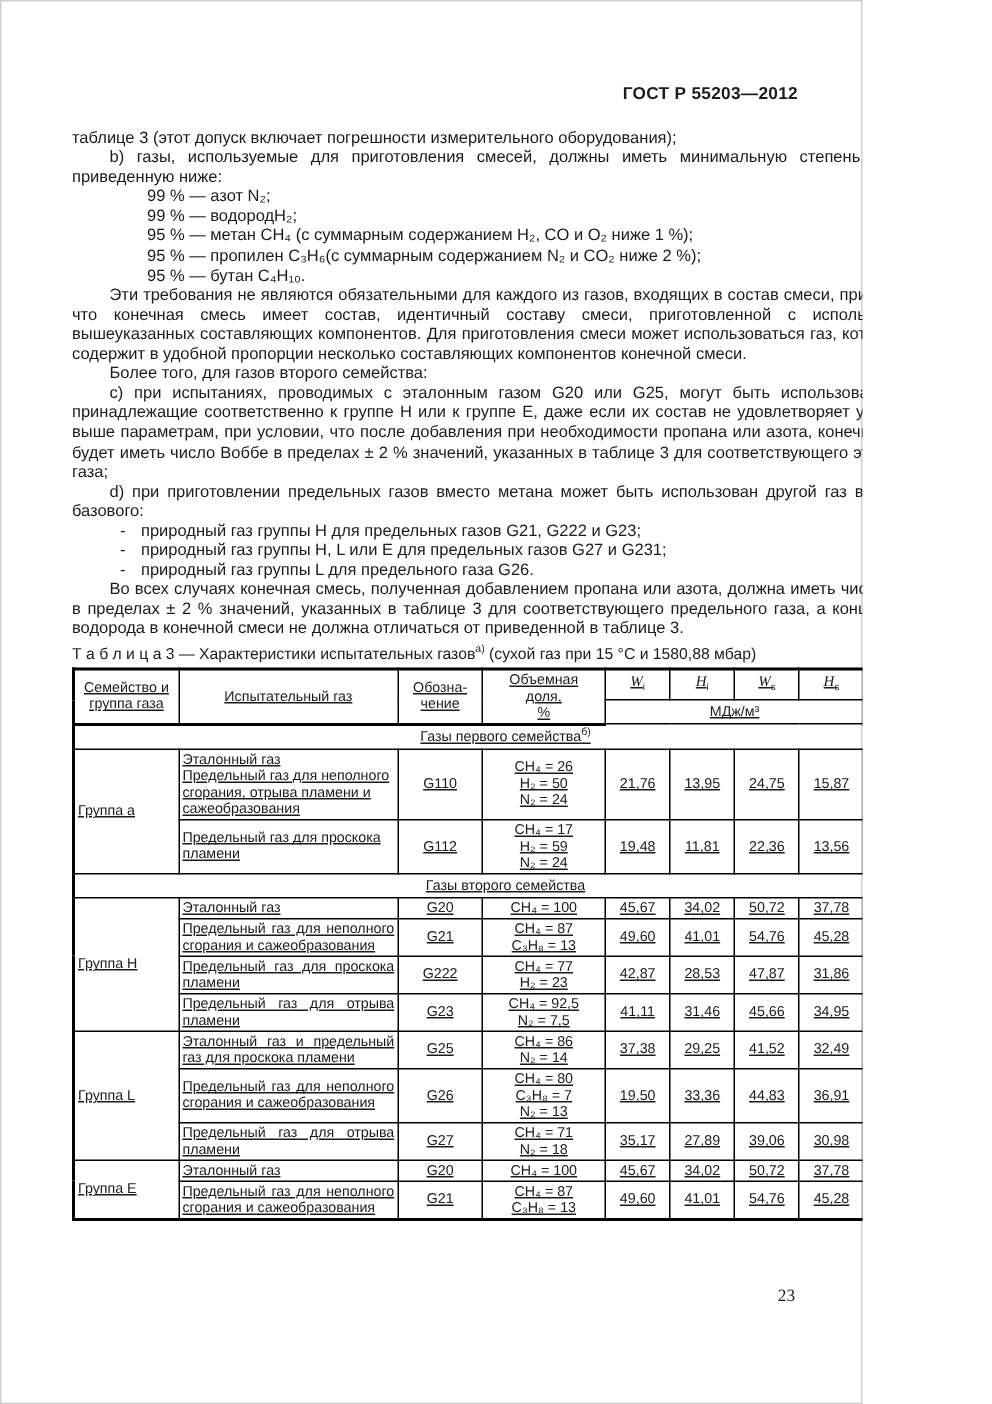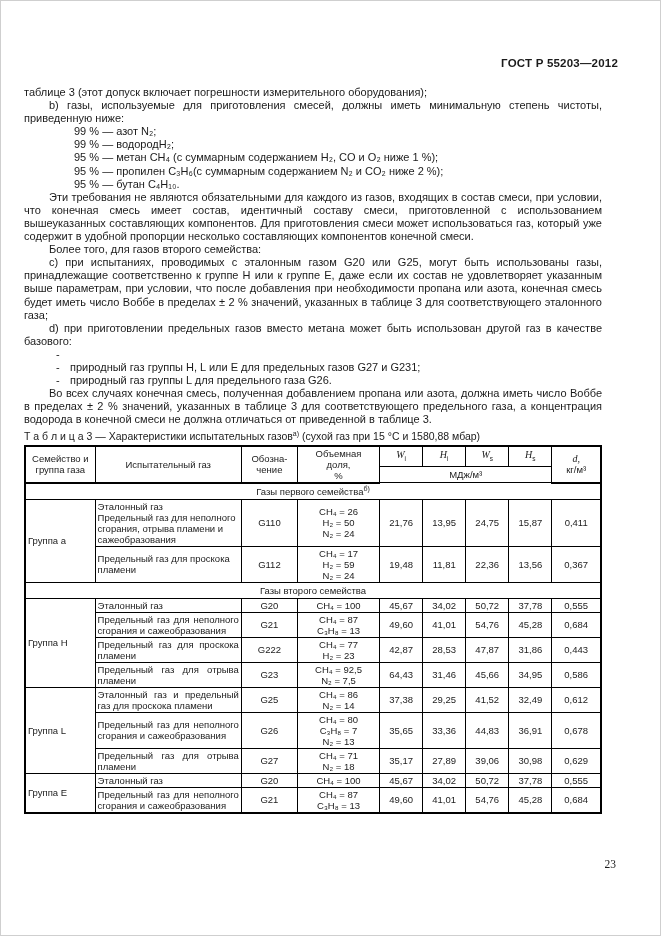--- a/index.html
+++ b/index.html
@@ -1,38 +1,38 @@
 <!DOCTYPE html>
 <html lang="ru"><head>
 <meta charset="utf-8">
 <style>
   html,body { margin:0; padding:0; background:#ffffff; }
   .page {
-    position:relative; width:661px; height:936px; background:#ffffff;
+    position:relative; width:575px; height:936px; background:#ffffff;
     font-family:"Liberation Sans", sans-serif; color:#1b1b1b;
     box-shadow: inset 0 0 0 1px #cfcfcf; overflow:hidden;
   }
   .doc-header {
     position:absolute; top:57px; right:43px;
     font-size:11.5px; font-weight:bold; letter-spacing:.2px;
   }
-  .content { position:absolute; top:86px; left:24px; width:578px; }
+  .content { position:absolute; top:86px; left:48px; width:578px; }
   .content p { margin:0; font-size:11px; line-height:13.1px; }
   p.plain  { text-align:justify; }
   p.indent { text-align:justify; text-indent:25px; }
   p.gas    { padding-left:50px; }
   .dash-line { display:flex; padding-left:32px; font-size:11px; line-height:13.1px; }
   .dash-line .dash { width:14px; flex:0 0 14px; }
 
   .table-caption { margin-top:4px; font-size:10.5px; line-height:12.5px; }
   .table-caption sup, .section-row sup { font-size:7px; vertical-align:super; line-height:0; }
 
   table.gases {
     margin-top:2px; border-collapse:collapse; table-layout:fixed; width:578px;
-    font-size:9.5px; line-height:11px; border:2px solid #000;
+    font-size:9.5px; line-height:11px; border:2px solid #000;text-decoration:underline;
   }
   table.gases th, table.gases td {
     border:1px solid #000; padding:1px 2px; vertical-align:middle;
     font-weight:normal; overflow:hidden;
   }
   thead th { text-align:center; }
   .pre { white-space:pre-line; }
   .units-row th { border-bottom:2px solid #000; }
   thead tr:first-child th[rowspan] { border-bottom:2px solid #000; }
   .math { font-family:"Liberation Serif", serif; font-style:italic; font-size:10px; }
@@ -60,20 +60,21 @@
         <p class="gas">99 % — водородH₂;</p>
         <p class="gas">95 % — метан CH₄ (с суммарным содержанием H₂, CO и O₂ ниже 1 %);</p>
         <p class="gas">95 % — пропилен C₃H₆(с суммарным содержанием N₂ и CO₂ ниже 2 %);</p>
         <p class="gas">95 % — бутан C₄H₁₀.</p>
         <p class="indent">Эти требования не являются обязательными для каждого из газов, входящих в состав смеси, при условии, что конечная смесь имеет состав, идентичный составу смеси, приготовленной с использованием вышеуказанных составляющих компонентов. Для приготовления смеси может использоваться газ, который уже содержит в удобной пропорции несколько составляющих компонентов конечной смеси.</p>
         <p class="indent">Более того, для газов второго семейства:</p>
         <p class="indent">c) при испытаниях, проводимых с эталонным газом G20 или G25, могут быть использованы газы, принадлежащие соответственно к группе Н или к группе Е, даже если их состав не удовлетворяет указанным выше параметрам, при условии, что после добавления при необходимости пропана или азота, конечная смесь будет иметь число Воббе в пределах ± 2 % значений, указанных в таблице 3 для соответствующего эталонного газа;</p>
         <p class="indent">d) при приготовлении предельных газов вместо метана может быть использован другой газ в качестве базового:</p>
         <div class="dash-line">
           <span class="dash">-</span>
+          <span>природный газ группы Н для предельных газов G21, G222 и G23;</span>
         </div>
         <div class="dash-line">
           <span class="dash">-</span>
           <span>природный газ группы Н, L или Е для предельных газов G27 и G231;</span>
         </div>
         <div class="dash-line">
           <span class="dash">-</span>
           <span>природный газ группы L для предельного газа G26.</span>
         </div>
         <p class="indent">Во всех случаях конечная смесь, полученная добавлением пропана или азота, должна иметь число Воббе в пределах ± 2 % значений, указанных в таблице 3 для соответствующего предельного газа, а концентрация водорода в конечной смеси не должна отличаться от приведенной в таблице 3.</p>
@@ -204,21 +205,21 @@
           </tr>
           <tr>
             <td class="gas-cell">
               <div>Предельный газ для отрыва пламени</div>
             </td>
             <td class="code-cell">G23</td>
             <td class="comp-cell">
               <div>CH₄ = 92,5</div>
               <div>N₂ = 7,5</div>
             </td>
-            <td class="val-cell">64,43</td>
+            <td class="val-cell">41,11</td>
             <td class="val-cell">31,46</td>
             <td class="val-cell">45,66</td>
             <td class="val-cell">34,95</td>
             <td class="val-cell">0,586</td>
           </tr>
           <tr class="group-start">
             <td class="group-cell" rowspan="3">Группа L</td>
             <td class="gas-cell">
               <div>Эталонный газ и предельный газ для проскока пламени</div>
             </td>
@@ -236,21 +237,21 @@
           <tr>
             <td class="gas-cell">
               <div>Предельный газ для неполного сгорания и сажеобразования</div>
             </td>
             <td class="code-cell">G26</td>
             <td class="comp-cell">
               <div>CH₄ = 80</div>
               <div>C₃H₈ = 7</div>
               <div>N₂ = 13</div>
             </td>
-            <td class="val-cell">35,65</td>
+            <td class="val-cell">19,50</td>
             <td class="val-cell">33,36</td>
             <td class="val-cell">44,83</td>
             <td class="val-cell">36,91</td>
             <td class="val-cell">0,678</td>
           </tr>
           <tr>
             <td class="gas-cell">
               <div>Предельный газ для отрыва пламени</div>
             </td>
             <td class="code-cell">G27</td>

